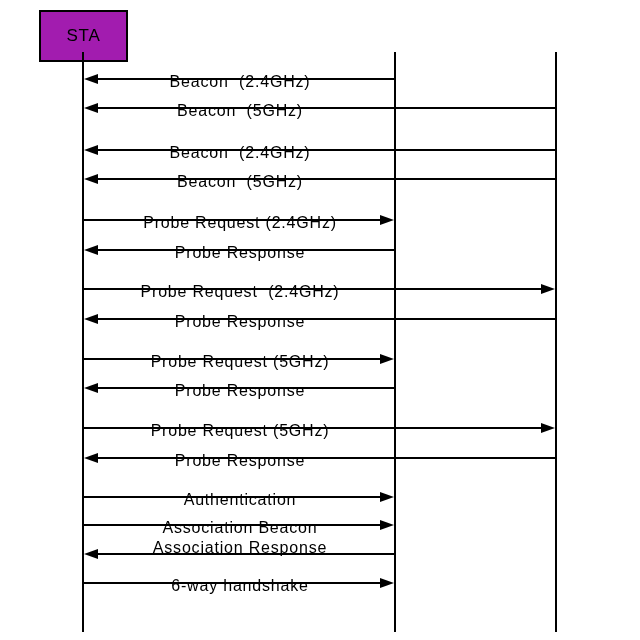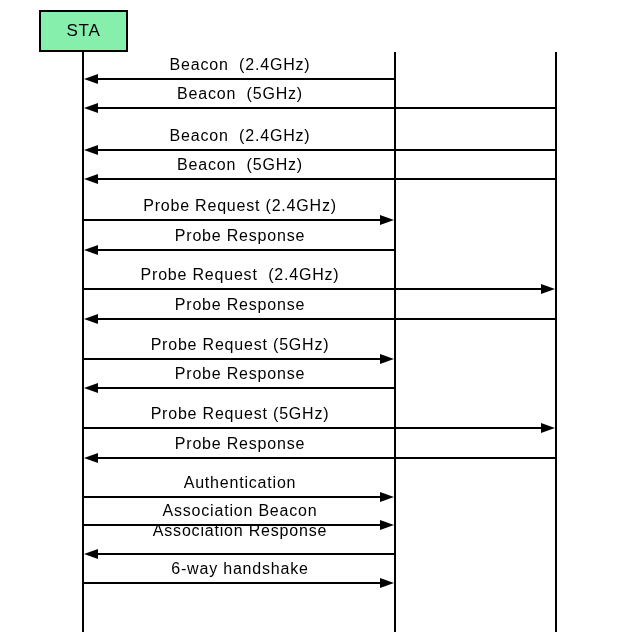--- a/index.html
+++ b/index.html
@@ -2,30 +2,30 @@
 <html><head>
 <meta charset="utf-8">
 <style>
   html,body{margin:0;padding:0;background:#ffffff;}
   #stage{
     position:relative;width:640px;height:640px;background:#ffffff;
     font-family:"Liberation Sans","DejaVu Sans",sans-serif;color:#000;
     overflow:hidden;
   }
   .actor-box{
-    position:absolute;box-sizing:border-box;height:42px;
-    border:2px solid #000;background:#86efac;
+    position:absolute;box-sizing:border-box;height:52px;
+    border:2px solid #000;background:#a21caf;
     display:flex;align-items:center;justify-content:center;
     font-size:17px;letter-spacing:0.8px;
   }
   .lifeline{position:absolute;width:2px;background:#000;top:52px;height:580px;}
   .msg-label{
     position:absolute;left:84px;width:312px;height:20px;
     text-align:center;font-size:16px;letter-spacing:0.8px;
-    white-space:pre;line-height:20px;
+    white-space:pre;line-height:20px;margin-top:17px;
   }
   .msg-line{position:absolute;height:2px;background:#000;}
   .head{position:absolute;width:0;height:0;border-top:5px solid transparent;border-bottom:5px solid transparent;}
   .head.left{border-right:14px solid #000;}
   .head.right{border-left:14px solid #000;}
 </style>
 </head>
 <body>
 
 <div id="stage">

